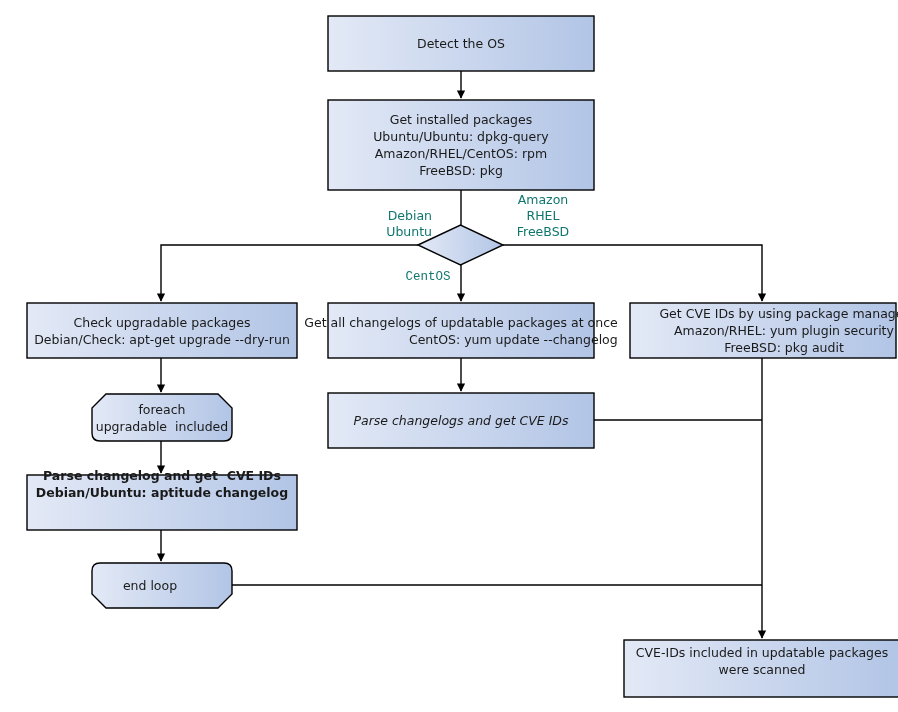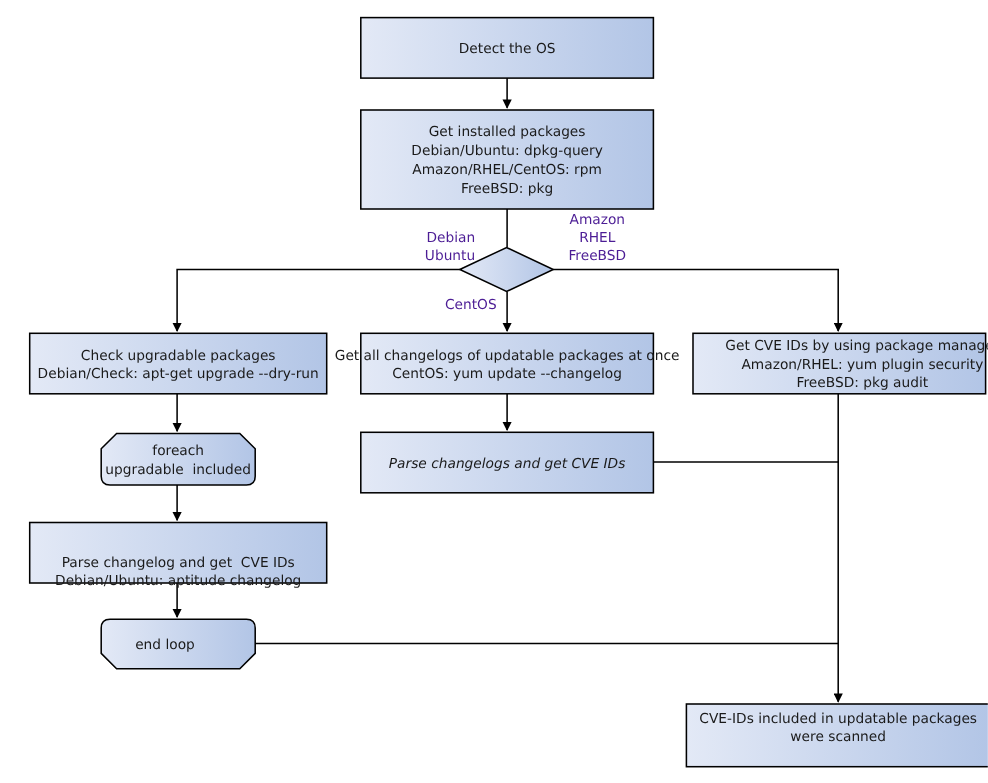--- a/index.html
+++ b/index.html
@@ -32,21 +32,21 @@
     justify-content: center;
     text-align: center;
     color: #1a1a1a;
     font-size: 12.5px;
     line-height: 17px;
     white-space: pre;
     pointer-events: none;
   }
   .edge-label {
     position: absolute;
-    color: #4c1d95;
+    color: #0f766e;
     font-size: 12.5px;
     line-height: 16px;
     text-align: center;
     white-space: pre;
     pointer-events: none;
   }
 </style>
 </head>
 <body>
 
@@ -101,49 +101,49 @@
       <rect x="316" y="393" width="266" height="55"></rect>
       <rect x="15" y="475" width="270" height="55"></rect>
       <path d="M 88 563 Q 80 563 80 571 L 80 594 L 94 608 L 206 608 L 220 594 L 220 571 Q 220 563 212 563 Z"></path>
       <rect x="612" y="640" width="276" height="57"></rect>
     </g>
   </svg>
 
   <div class="node-text" style="left:316px; top:16px; width:266px; height:55px;">Detect the OS</div>
 
   <div class="node-text" style="left:316px; top:100px; width:266px; height:90px;">Get installed packages
-Debian/Ubuntu: dpkg-query
+Ubuntu/Ubuntu: dpkg-query
 Amazon/RHEL/CentOS: rpm
 FreeBSD: pkg</div>
 
   <div class="node-text" style="left:5px; top:303px; width:290px; height:55px;">Check upgradable packages
 Debian/Check: apt-get upgrade --dry-run</div>
 
-  <div class="node-text" style="left:300px; top:303px; width:298px; height:55px;">Get all changelogs of updatable packages at once
+  <div class="node-text" style="left:300px; top:303px; width:298px; height:55px;text-align:right;">Get all changelogs of updatable packages at once
 CentOS: yum update --changelog</div>
 
   <div class="node-text" style="left:618px; top:303px; width:308px; height:55px;">Get CVE IDs by using package manager
 Amazon/RHEL: yum plugin security
 FreeBSD: pkg audit</div>
 
   <div class="node-text" style="left:70px; top:394px; width:160px; height:47px;">foreach
 upgradable  included</div>
 
   <div class="node-text" style="left:316px; top:393px; width:266px; height:55px;font-style:italic;">Parse changelogs and get CVE IDs</div>
 
-  <div class="node-text" style="left:5px; top:496px; width:290px; height:45px;">Parse changelog and get  CVE IDs
+  <div class="node-text" style="left:5px; top:461px; width:290px; height:45px;font-weight:bold;">Parse changelog and get  CVE IDs
 Debian/Ubuntu: aptitude changelog</div>
 
   <div class="node-text" style="left:68px; top:563px; width:140px; height:45px;">end loop</div>
 
   <div class="node-text" style="left:612px; top:640px; width:276px; height:41px;">CVE-IDs included in updatable packages
 were scanned</div>
 
   <div class="edge-label" style="left:364px; top:208px; width:56px;text-align:right;">Debian
 Ubuntu</div>
 
   <div class="edge-label" style="left:497px; top:192px; width:68px;">Amazon
 RHEL
 FreeBSD</div>
 
-  <div class="edge-label" style="left:389px; top:269px; width:54px;">CentOS</div>
+  <div class="edge-label" style="left:389px; top:269px; width:54px;font-family:Liberation Mono, monospace;">CentOS</div>
 
 </div>
 
 </body></html>

